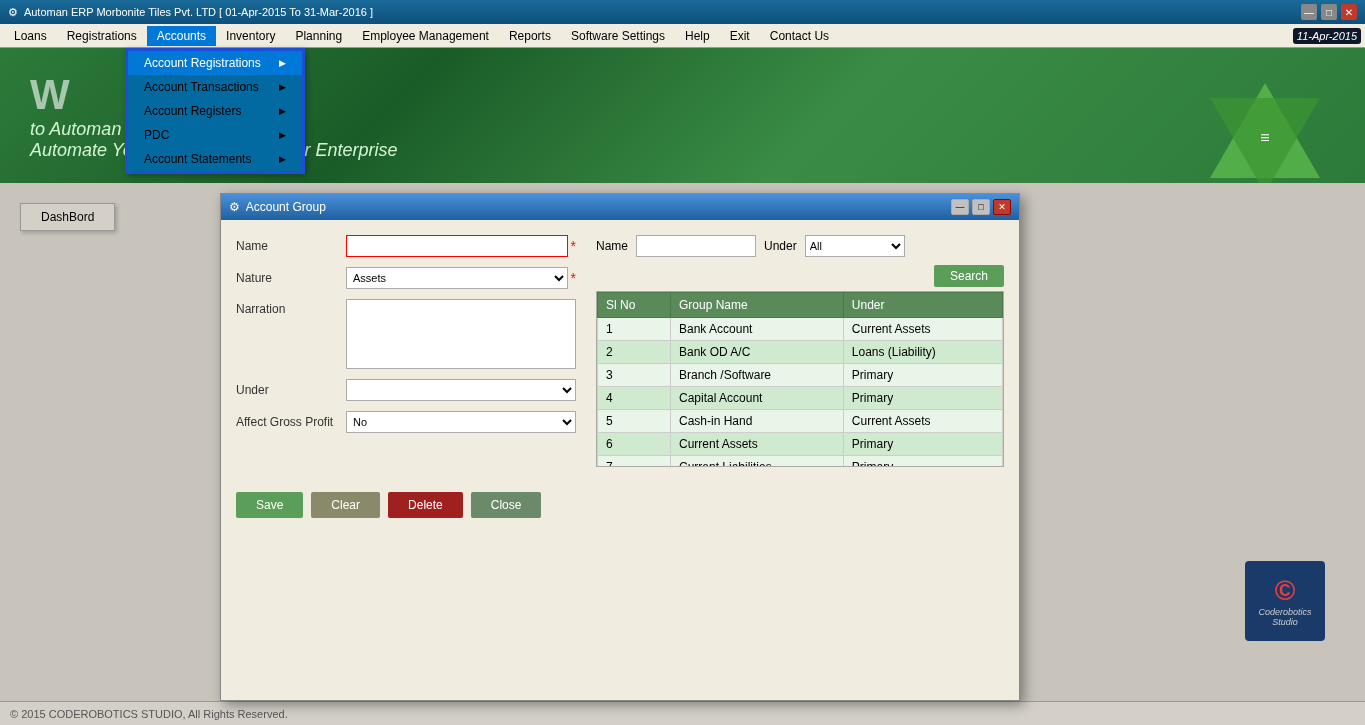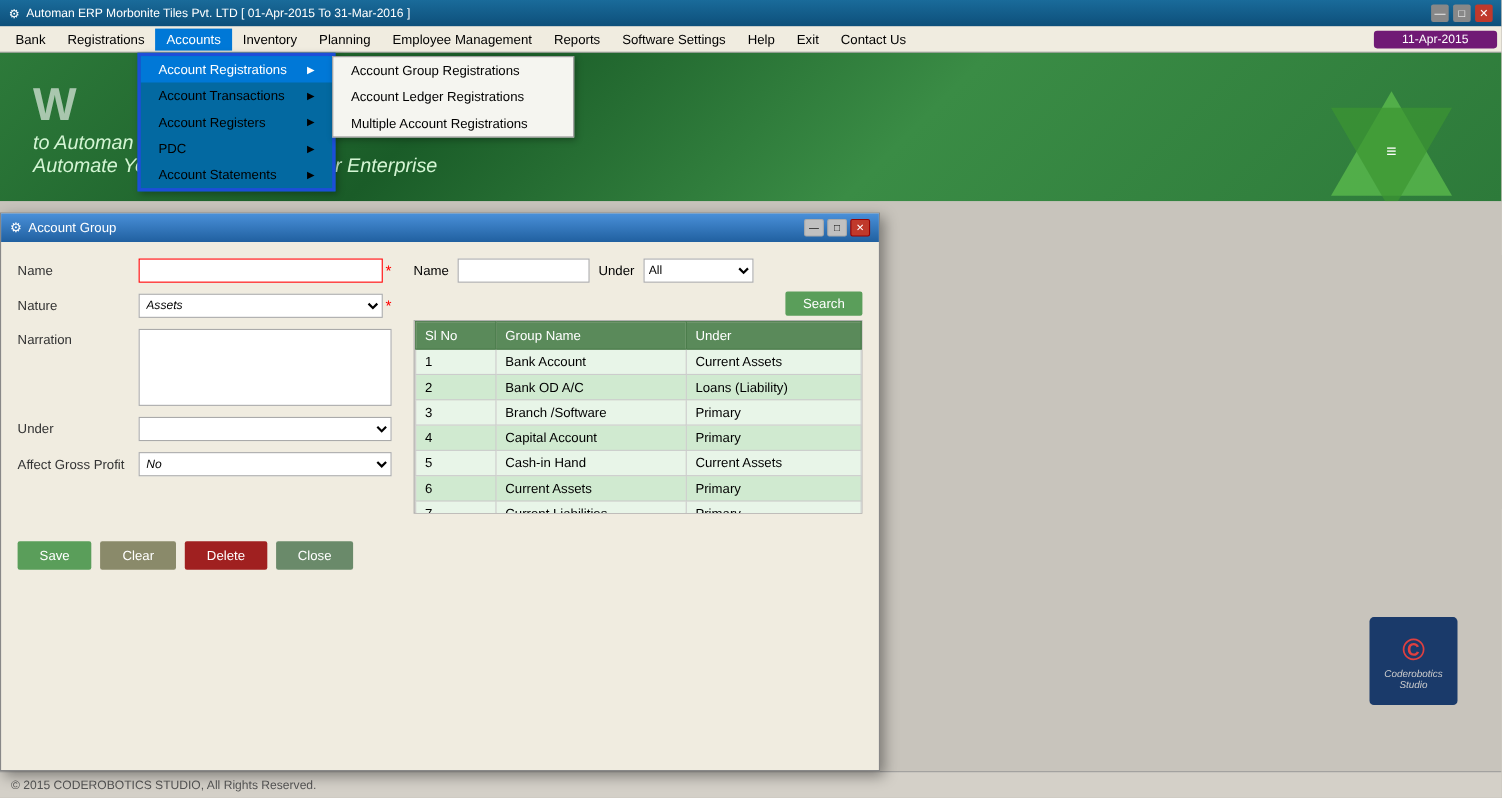--- a/index.html
+++ b/index.html
@@ -41,25 +41,26 @@
     .menu-item {
       padding: 3px 10px;
       cursor: pointer;
       font-size: 12px;
       color: #000;
       position: relative;
     }
     .menu-item:hover, .menu-item.active { background: #0078d7; color: #fff; }
     .date-badge {
       margin-left: auto;
-      background: #701a75;
-      color: #fff;
-      padding: 2px 26px;
+      background: #0f172a;
+      color: #fff;
+      padding: 2px 4px;
       border-radius: 3px;
       font-size: 11px;
+      font-style: italic;
     }
 
     
     .dropdown {
       position: absolute;
       top: 24px;
       background: #0369a1;
       border: 3px solid #1d4ed8;
       box-shadow: 2px 2px 6px rgba(0,0,0,0.3);
       z-index: 1000;
@@ -189,21 +190,20 @@
     }
     .form-input.has-asterisk { border: 1px solid #f00; }
     .asterisk { color: red; margin-left: 3px; font-size: 14px; }
     .form-select {
       flex: 1;
       height: 22px;
       border: 1px solid #aaa;
       font-size: 11px;
       background: #fff;
       padding: 0 2px;
-      font-style: italic;
     }
     .form-textarea {
       flex: 1;
       height: 70px;
       border: 1px solid #aaa;
       padding: 3px;
       font-size: 12px;
       resize: none;
       background: #fff;
     }
@@ -361,21 +361,21 @@
     <span>Automan ERP Morbonite Tiles Pvt. LTD [ 01-Apr-2015 To 31-Mar-2016 ]</span>
   </div>
   <div class="window-controls">
     <button class="win-btn min">—</button>
     <button class="win-btn max">□</button>
     <button class="win-btn close">✕</button>
   </div>
 </div>
 
 <div id="menu-bar">
-  <div class="menu-item">Bank</div>
+  <div class="menu-item">Loans</div>
   <div class="menu-item">Registrations</div>
   <div class="menu-item active">Accounts</div>
   <div class="menu-item">Inventory</div>
   <div class="menu-item">Planning</div>
   <div class="menu-item">Employee Management</div>
   <div class="menu-item">Reports</div>
   <div class="menu-item">Software Settings</div>
   <div class="menu-item">Help</div>
   <div class="menu-item">Exit</div>
   <div class="menu-item">Contact Us</div>
@@ -396,25 +396,20 @@
     </div>
     <div class="dropdown-item">
       <span>PDC</span>
       <span class="dropdown-arrow">▶</span>
     </div>
     <div class="dropdown-item">
       <span>Account Statements</span>
       <span class="dropdown-arrow">▶</span>
     </div>
 
-    <div id="account-reg-submenu" class="dropdown" style="top:0">
-      <div class="dropdown-item">Account Group Registrations</div>
-      <div class="dropdown-item">Account Ledger Registrations</div>
-      <div class="dropdown-item">Multiple Account Registrations</div>
-    </div>
   </div>
 </div>
 
 <div id="hero">
   <div class="hero-text">
     <h1>W</h1>
     <p>to Automan ERP</p>
     <p>Automate Your work Reshape Your Enterprise</p>
   </div>
 
@@ -422,20 +417,23 @@
     <svg width="120" height="120" viewBox="0 0 120 120">
       <polygon points="60,5 115,100 5,100" fill="rgba(100,200,80,0.65)"></polygon>
       <polygon points="60,115 5,20 115,20" fill="rgba(60,150,50,0.7)"></polygon>
       <text x="60" y="65" text-anchor="middle" fill="white" font-size="16" font-weight="bold">≡</text>
     </svg>
   </div>
 </div>
 
 <div id="content" style="display:flex; position:relative; background:#c8c4bc; height:calc(725px - 24px - 24px - 135px - 24px);">
 
+  <div id="sidebar">
+    <button id="dashboard-btn" class="dashboard-btn">DashBord</button>
+  </div>
 
   <div id="account-group-modal" style="margin-top:10px;">
 
     <div id="modal-titlebar">
       <div style="display:flex; align-items:center; gap:6px;">
         <span>⚙</span>
         <span>Account Group</span>
       </div>
       <div class="modal-controls">
         <button class="modal-btn">—</button>

